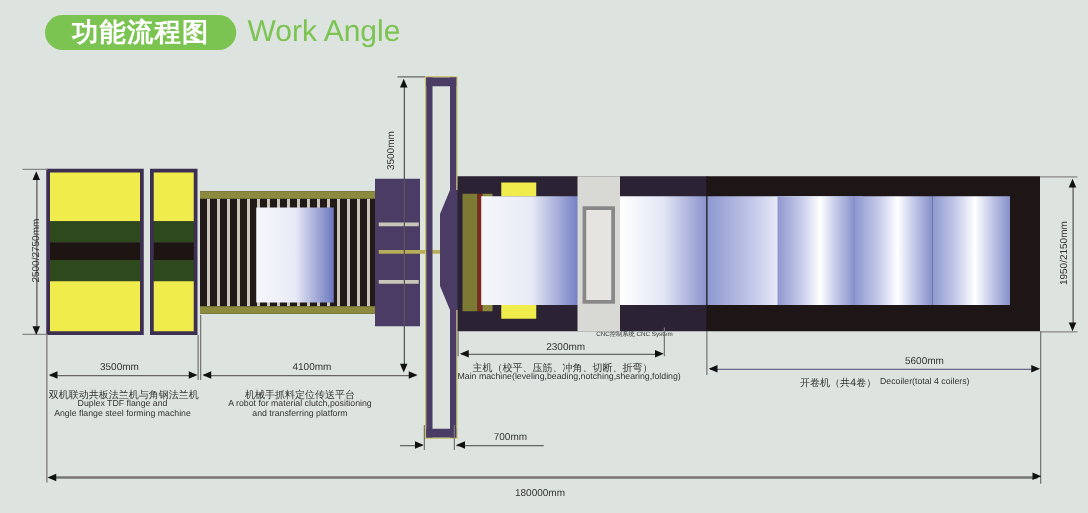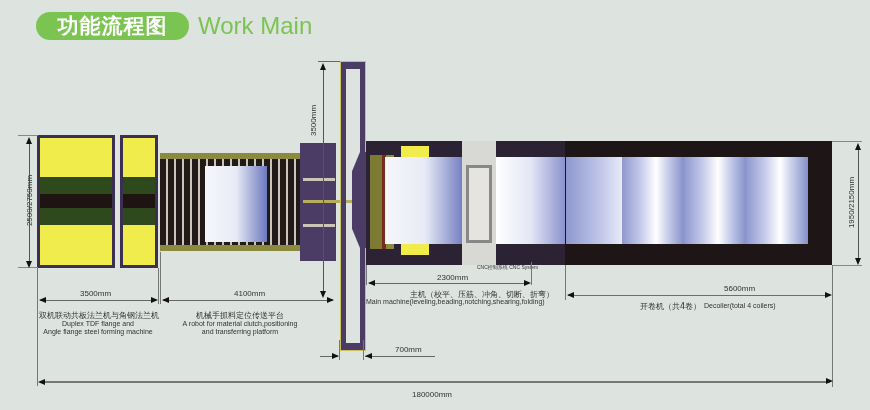--- a/index.html
+++ b/index.html
@@ -50,21 +50,21 @@
   .sheet-white { position: absolute; background: linear-gradient(90deg, #f6f7fb 0%, #e8ebf6 50%, #6c78bf 100%); }
 
   .robot-frame { position: absolute; background: #4b3c66; }
   .decoiler-bed { position: absolute; left: 565px; top: 141px; width: 267px; height: 124px; background: #1e1616; }
   .coil { position: absolute; background: linear-gradient(90deg, #8e98cf 0%, #c5caea 30%, #ffffff 55%, #c5cbe9 75%, #8690c9 100%); }
 </style>
 </head>
 <body>
 
 <div class="title-pill">功能流程图</div>
-<div class="title-en">Work Main</div>
+<div class="title-en">Work Angle</div>
 
 <div>
   <div class="flange" style="left:37px; top:135px; width:78px; height:133px;">
     <div class="y"></div>
       <div class="g"></div>
       <div class="k"></div>
       <div class="g"></div>
       <div class="y" style="flex:1"></div>
   </div>
   <div class="flange" style="left:120px; top:135px; width:38px; height:133px;">
@@ -181,17 +181,17 @@
   <div>Duplex TDF flange and</div>
   <div>Angle flange steel forming machine</div>
 </div>
 
 <div class="cap-cn" style="left:170px; top:310px; width:140px;">机械手抓料定位传送平台</div>
 <div class="cap" style="left:168px; top:320px; width:144px;">
   <div>A robot for material clutch,positioning</div>
   <div>and transferring platform</div>
 </div>
 
-<div class="cap-cn" style="left:370px; top:289px; width:160px;margin-left:32px;">主机（校平、压筋、冲角、切断、折弯）</div>
+<div class="cap-cn" style="left:370px; top:289px; width:160px;">主机（校平、压筋、冲角、切断、折弯）</div>
 <div class="cap" style="left:366px; top:298px; width:170px; white-space:nowrap;">Main machine(leveling,beading,notching,shearing,folding)</div>
 
 <div class="cap-cn" style="left:640px; top:301px;">开卷机（共4卷）</div>
 <div class="cap" style="left:704px; top:302px; white-space:nowrap;">Decoiler(total 4 coilers)</div>
 
 </body></html>

